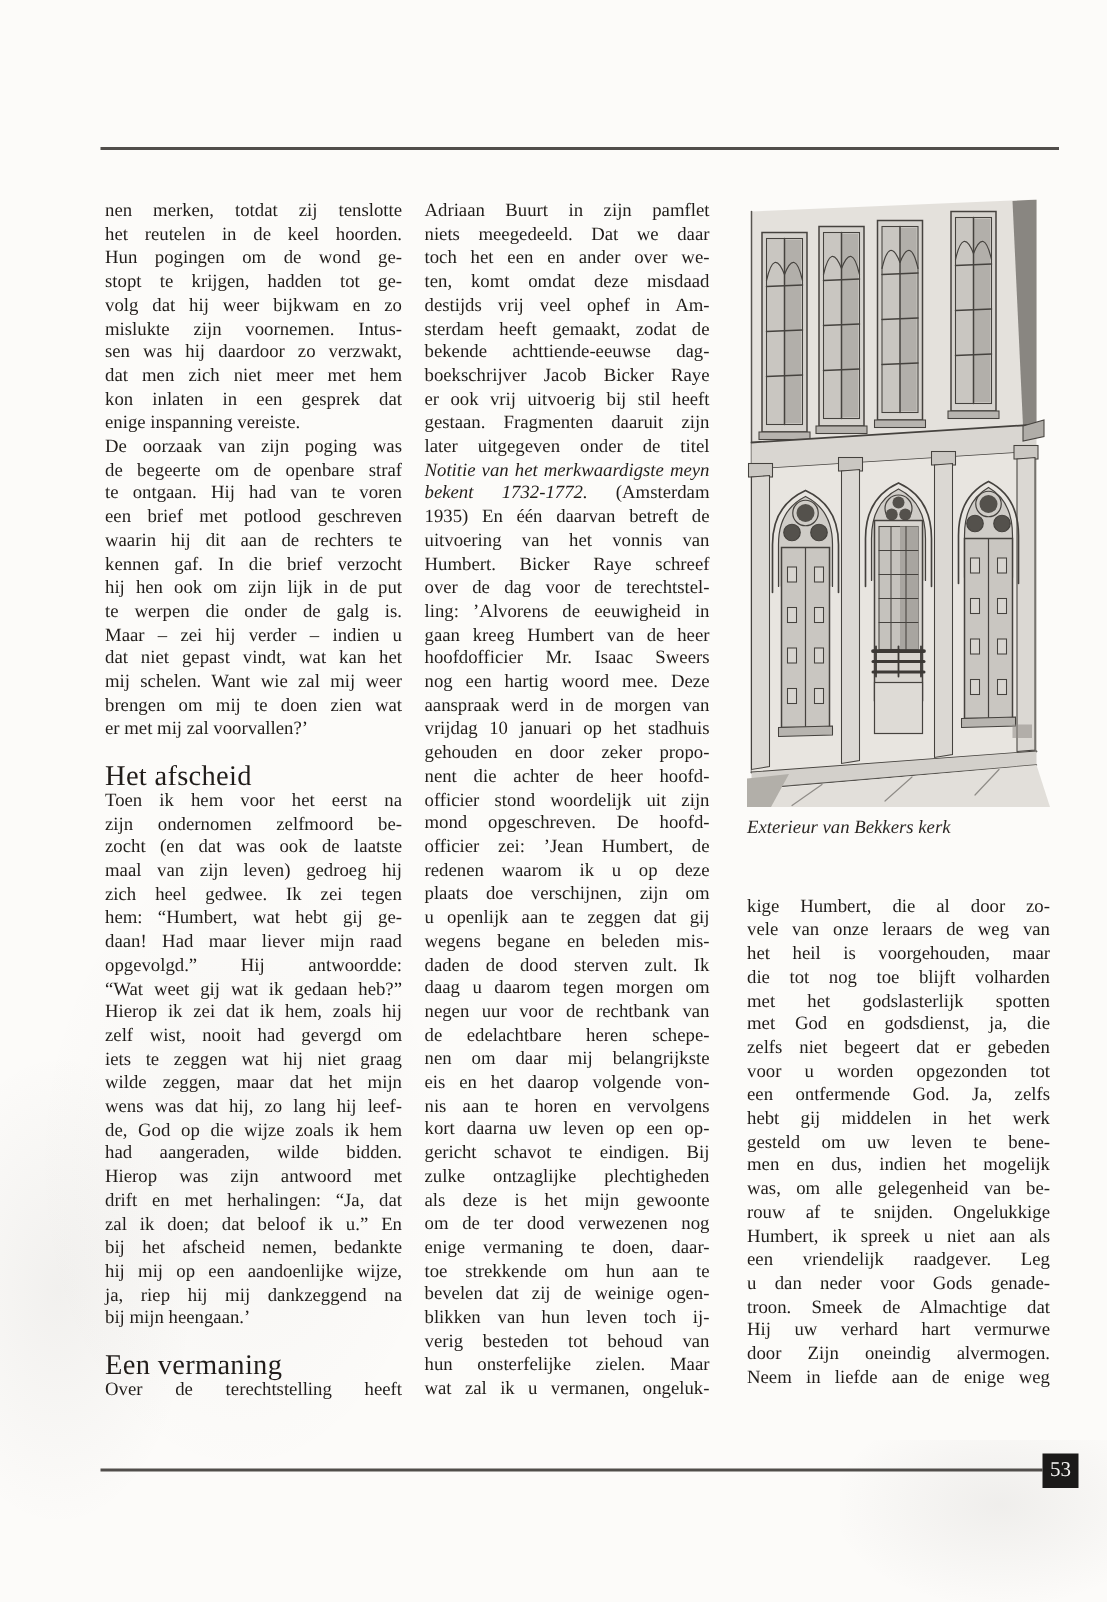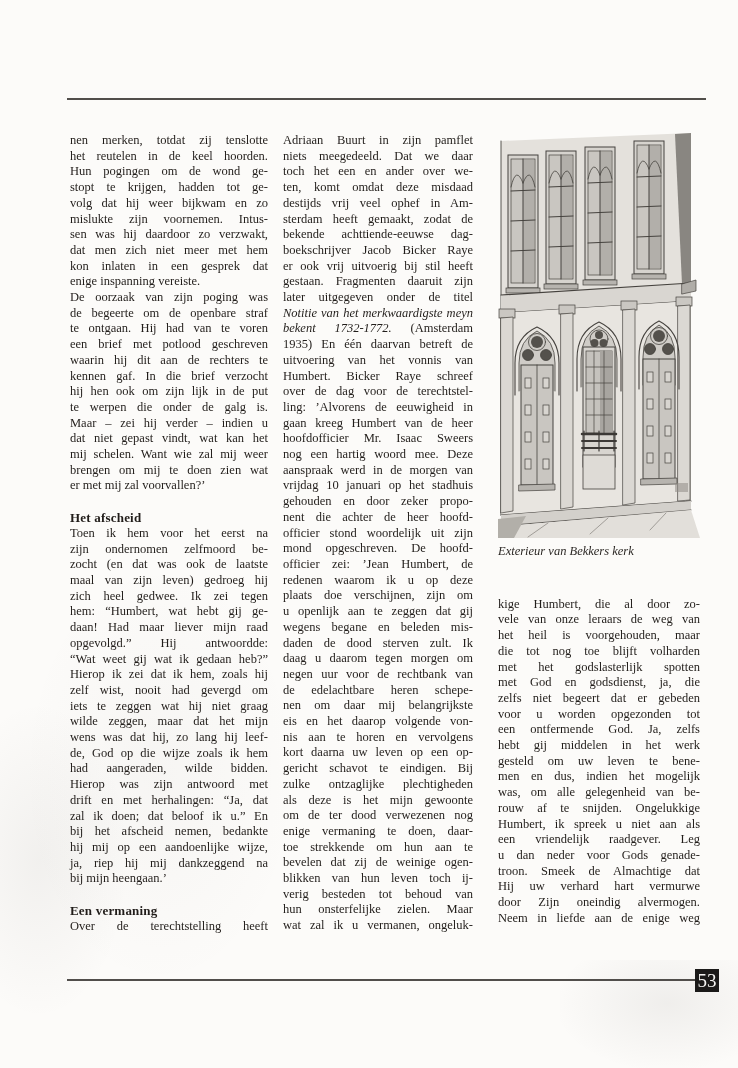--- a/index.html
+++ b/index.html
@@ -13,33 +13,33 @@
   .rule.bottom { left:67px; top:979px; width:628px; }
 
   .cols { position:absolute; left:70px; top:133px; width:636px; display:flex; align-items:flex-start; }
   .col { font-size:12.5px; line-height:15.7px; }
   .c1 { width:198px; margin-right:15px; }
   .c2 { width:190px; margin-right:25px; }
   .c3 { width:202px; }
 
   .line { text-align:justify; text-align-last:justify; -moz-text-align-last:justify; }
   .line.l { text-align-last:left; -moz-text-align-last:left; }
-  .line.h { font-weight:700; font-size:13px; letter-spacing:.2px; margin-top:16px;
+  .line.h { font-weight:400; font-size:19px; letter-spacing:.2px; margin-top:16px;
             text-align-last:left; -moz-text-align-last:left; }
   .line.itl { font-style:italic; }
   .it { font-style:italic;margin-top:36px; }
 
   figure { margin:0; padding:0; }
   figure svg { display:block; }
   figcaption { font-style:italic; font-size:12.5px; margin-top:6px; color:#2b2724; }
   .c3 .lines { margin-top:37px; }
 
   .badge {
     position:absolute; left:695px; top:969px; width:24px; height:23px;
-    background:#1b1a19; color:#f6f5f3; font-size:19px;
+    background:#1b1a19; color:#f6f5f3; font-size:14px;
     display:flex; align-items:center; justify-content:center;
   }
 
   .ghost { position:absolute; pointer-events:none; }
   .g1 { left:0; top:700px; width:130px; height:320px;
         background:radial-gradient(ellipse at 30% 50%, rgba(70,65,60,.06), transparent 70%); }
   .g2 { left:560px; top:960px; width:178px; height:108px;
         background:radial-gradient(ellipse at 60% 40%, rgba(70,65,60,.07), transparent 75%); }
   .g3 { left:20px; top:560px; width:280px; height:430px;
         background:radial-gradient(ellipse at 50% 50%, rgba(70,65,60,.03), transparent 70%); }

